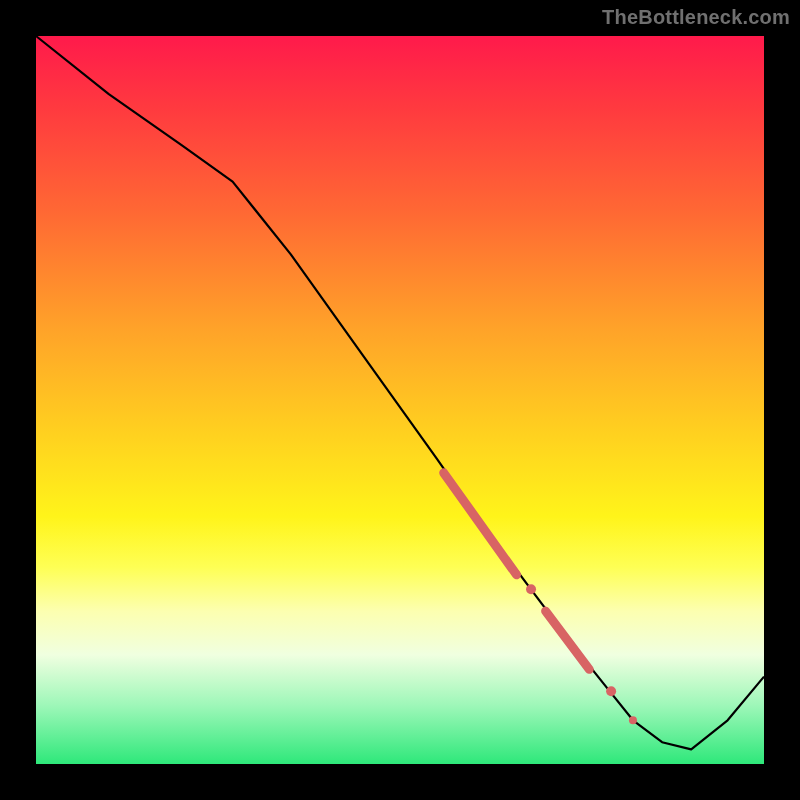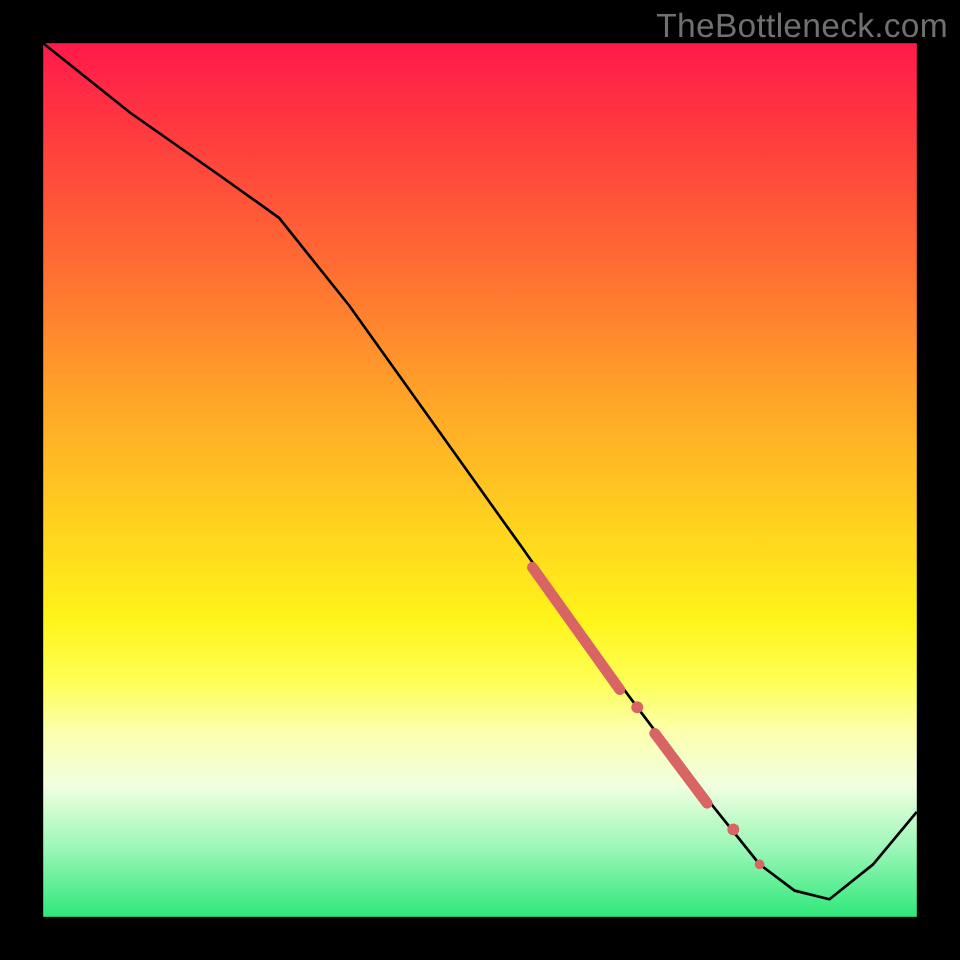--- a/index.html
+++ b/index.html
@@ -36,22 +36,22 @@
       #f0ffe0 85%,
       #9df7b8 92%,
       #2ee87a 100%
     );
   }
   .watermark {
     position: absolute;
     top: 6px;
     right: 10px;
     color: #707070;
-    font-size: 28px;
-    font-weight: 400;
+    font-size: 20px;
+    font-weight: 700;
     letter-spacing: 0.2px;
     user-select: none;
   }
   svg.curve {
     position: absolute;
     left: 0; top: 0;
     width: 728px;
     height: 728px;
     overflow: visible;
   }

